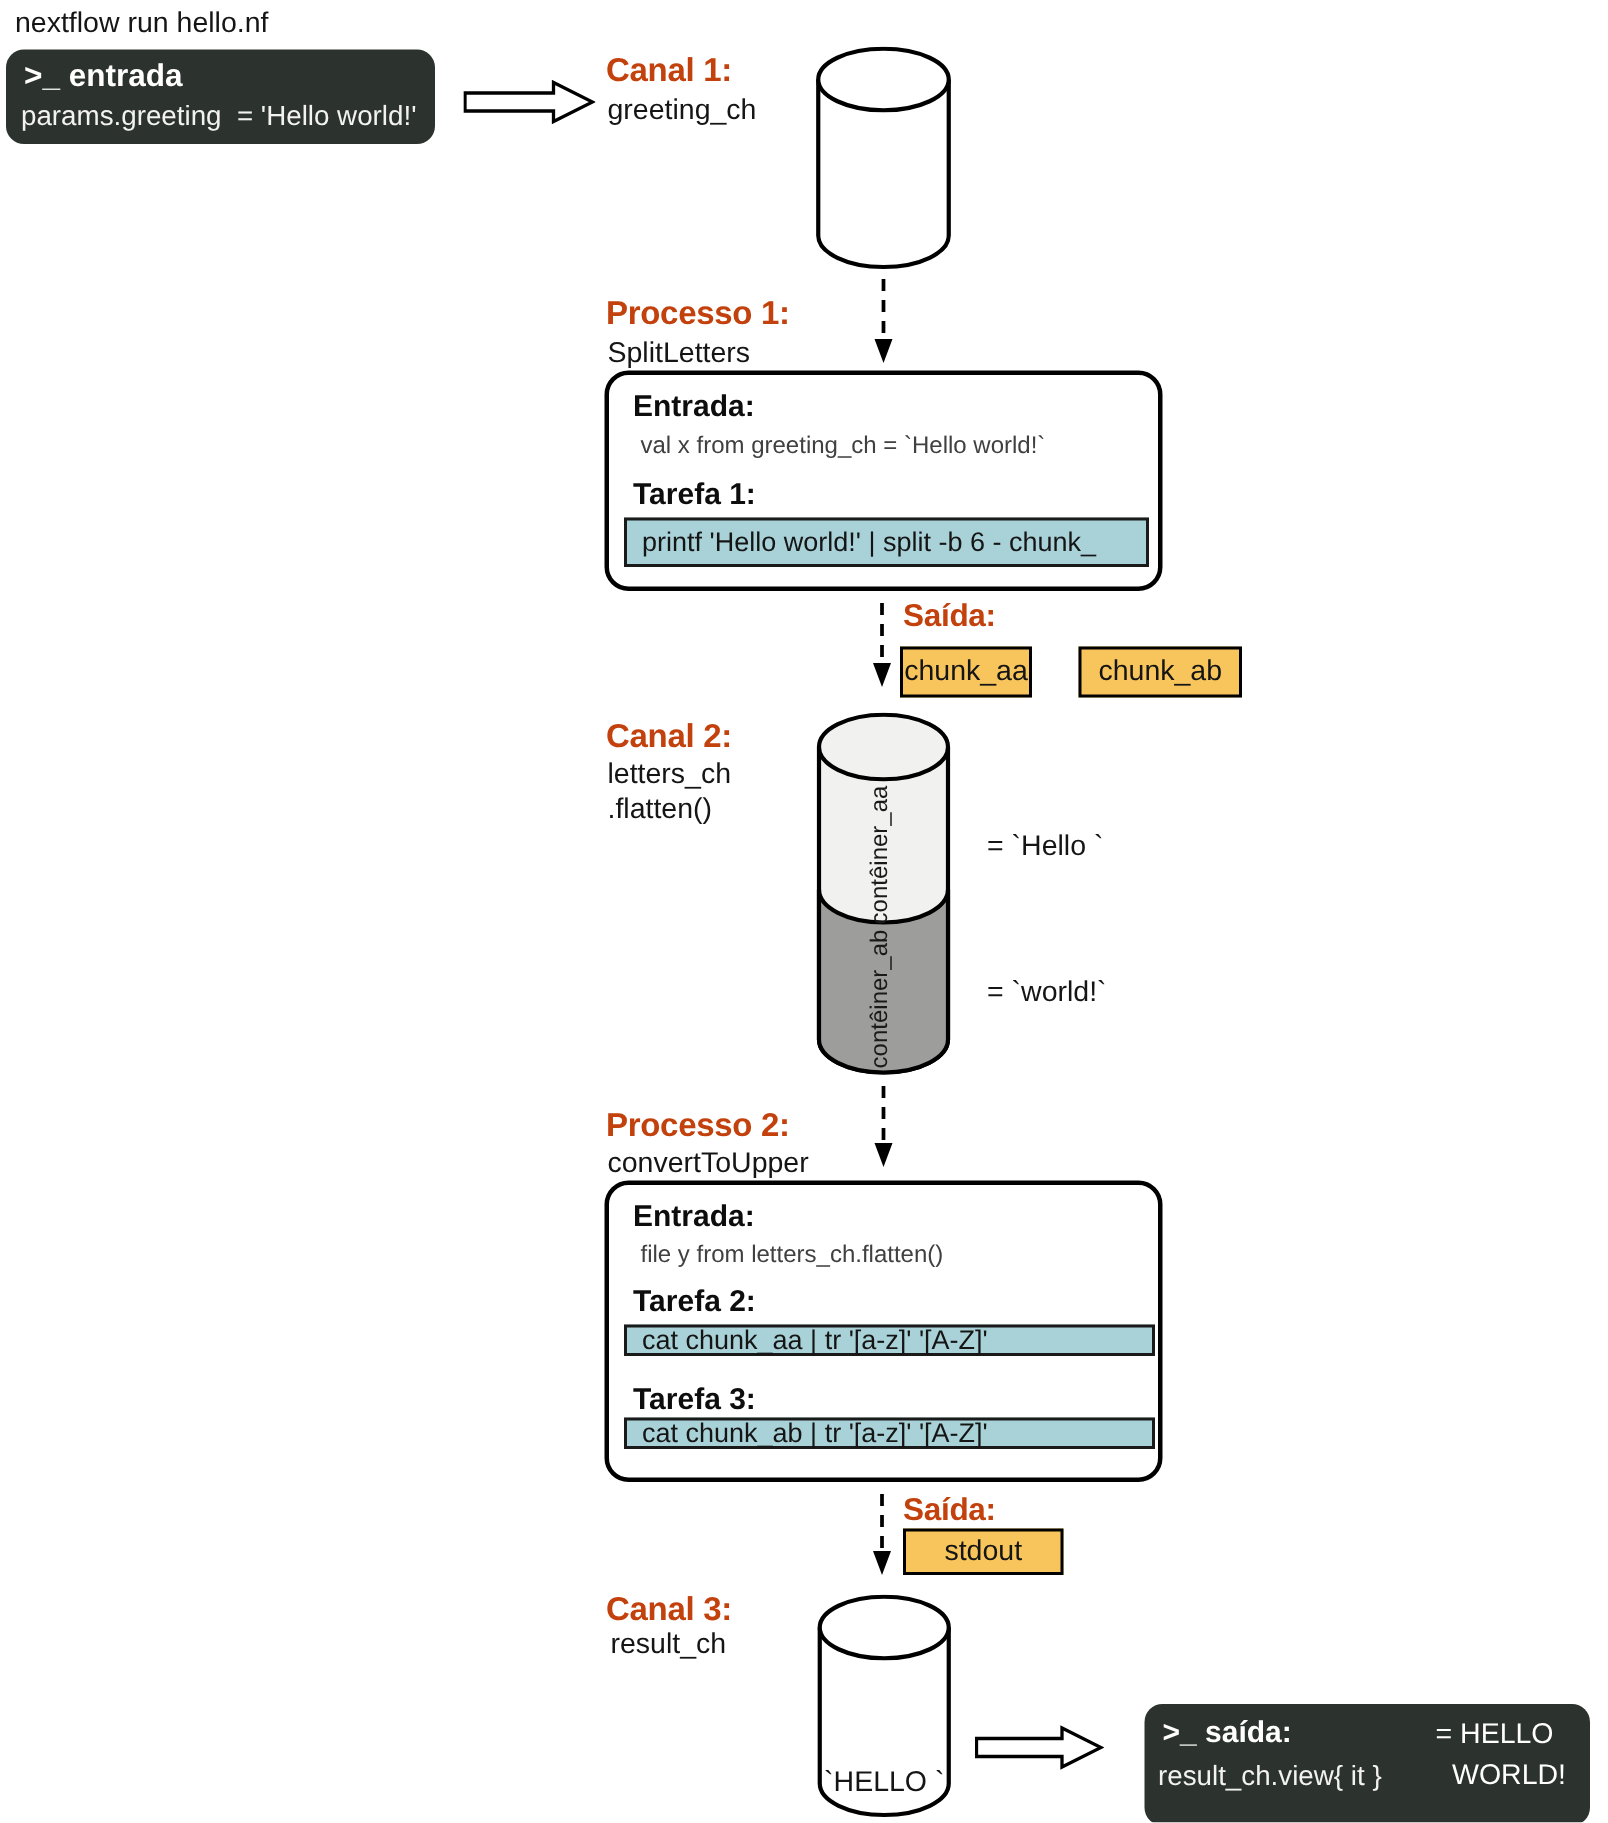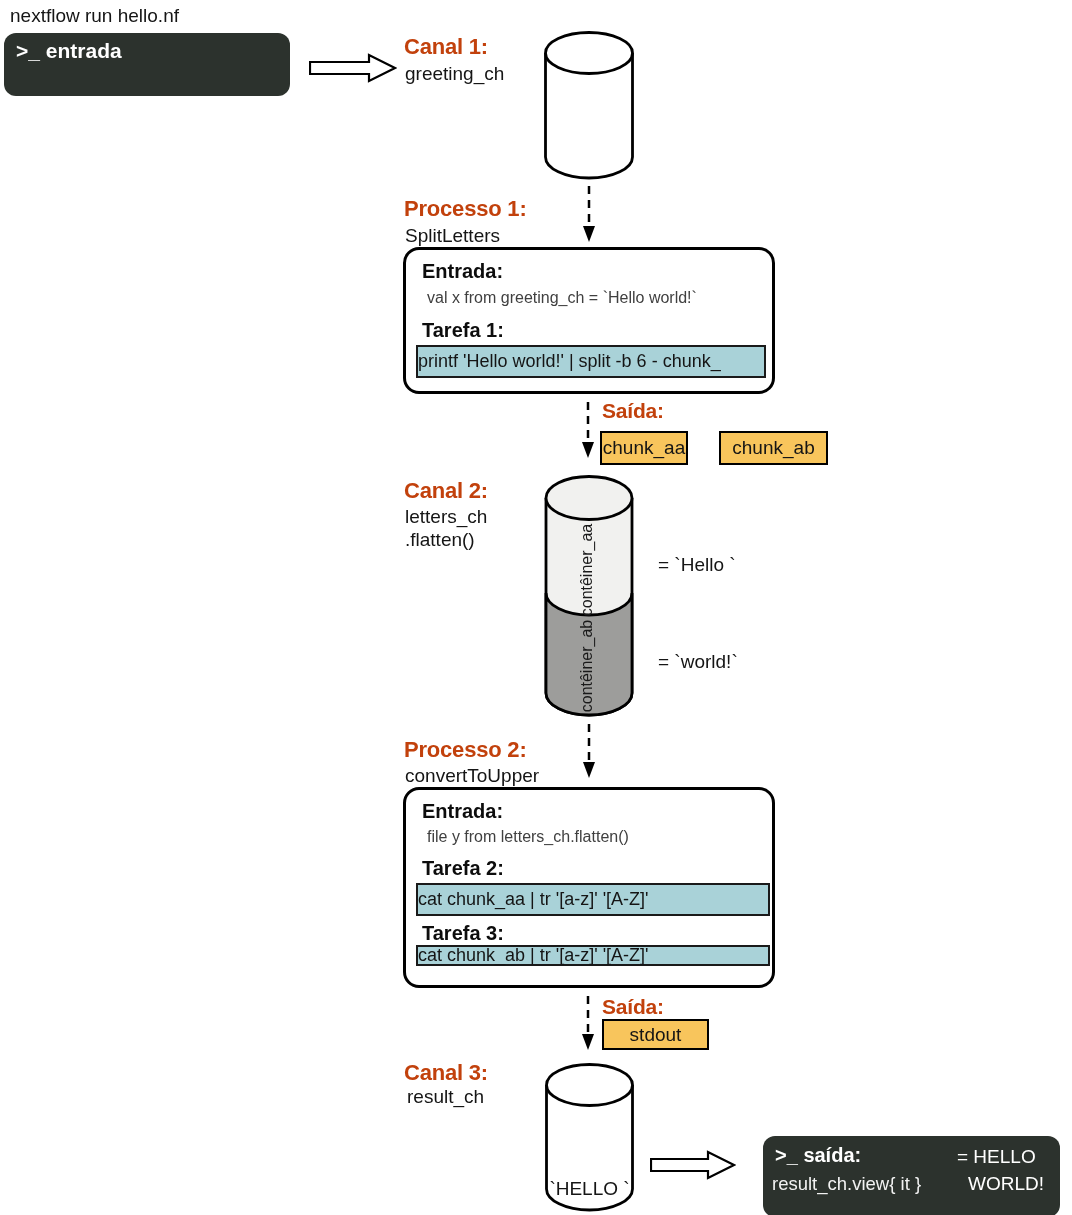--- a/index.html
+++ b/index.html
@@ -31,20 +31,21 @@
   .inner-lbl { position: absolute; font-weight: bold; font-size: 20px; color: #0d0d0d; }
   .inner-code { position: absolute; font-size: 16px; color: #404040; white-space: pre; }
   .task-box {
     position: absolute;
     background: #a9d2d8;
     border: 2.5px solid #1a1a1a;
     font-size: 18px;
     color: #151515;
     display: flex;
     align-items: center;
+    padding-left: 10px;
     white-space: pre;
   }
   .chunk-box {
     position: absolute;
     background: #f8c55c;
     border: 2.5px solid #000;
     font-size: 19px;
     color: #151515;
     display: flex;
     align-items: center;
@@ -72,20 +73,21 @@
 </style>
 </head>
 <body>
 
 <div class="canvas">
 
   <div class="abs title-text" style="left:10px; top:5px;">nextflow run hello.nf</div>
 
   <div class="abs terminal" style="left:4px; top:33px; width:286px; height:63px;">
     <div class="t-line1" style="left:12px; top:6px;"><span>&gt;_</span> <span>entrada</span></div>
+    <div class="t-line2" style="left:10px; top:33px;">params.greeting  = 'Hello world!'</div>
   </div>
 
   <svg class="abs" style="left:309px; top:53px;" width="88" height="30" viewBox="0 0 88 30">
     <polygon points="1,9 60,9 60,2 86,15 60,28 60,21 1,21" fill="#ffffff" stroke="#000" stroke-width="2.2"></polygon>
   </svg>
 
   <div class="abs lbl-bold" style="left:404px; top:34px;">Canal 1:</div>
   <div class="abs lbl-reg" style="left:405px; top:63px;">greeting_ch</div>
 
   <svg class="abs" style="left:543px; top:31px;" width="92" height="150" viewBox="0 0 92 150">
@@ -135,21 +137,21 @@
     <polygon points="3,38 15,38 9,54" fill="#000"></polygon>
   </svg>
 
   <div class="abs lbl-bold" style="left:404px; top:737px;">Processo 2:</div>
   <div class="abs lbl-reg" style="left:405px; top:765px;">convertToUpper</div>
 
   <div class="abs proc-box" style="left:403px; top:787px; width:372px; height:201px;">
     <div class="inner-lbl" style="left:16px; top:10px;">Entrada:</div>
     <div class="inner-code" style="left:21px; top:38px;">file y from letters_ch.flatten()</div>
     <div class="inner-lbl" style="left:16px; top:67px;">Tarefa 2:</div>
-    <div class="task-box" style="left:10px; top:93px; width:354px; height:33px;">cat chunk_aa | tr '[a-z]' '[A-Z]'</div>
+    <div class="task-box" style="left:10px; top:93px; width:354px; height:21px;">cat chunk_aa | tr '[a-z]' '[A-Z]'</div>
     <div class="inner-lbl" style="left:16px; top:132px;">Tarefa 3:</div>
     <div class="task-box" style="left:10px; top:155px; width:354px; height:21px;">cat chunk_ab | tr '[a-z]' '[A-Z]'</div>
   </div>
 
   <div class="abs lbl-bold" style="left:602px; top:995px; font-size:21px;">Saída:</div>
   <svg class="abs" style="left:579px; top:996px;" width="18" height="56" viewBox="0 0 18 56">
     <line x1="9" y1="0" x2="9" y2="36" stroke="#000" stroke-width="2.5" stroke-dasharray="8,6"></line>
     <polygon points="3,38 15,38 9,54" fill="#000"></polygon>
   </svg>
   <div class="chunk-box" style="left:602px; top:1019px; width:107px; height:31px;">stdout</div>

